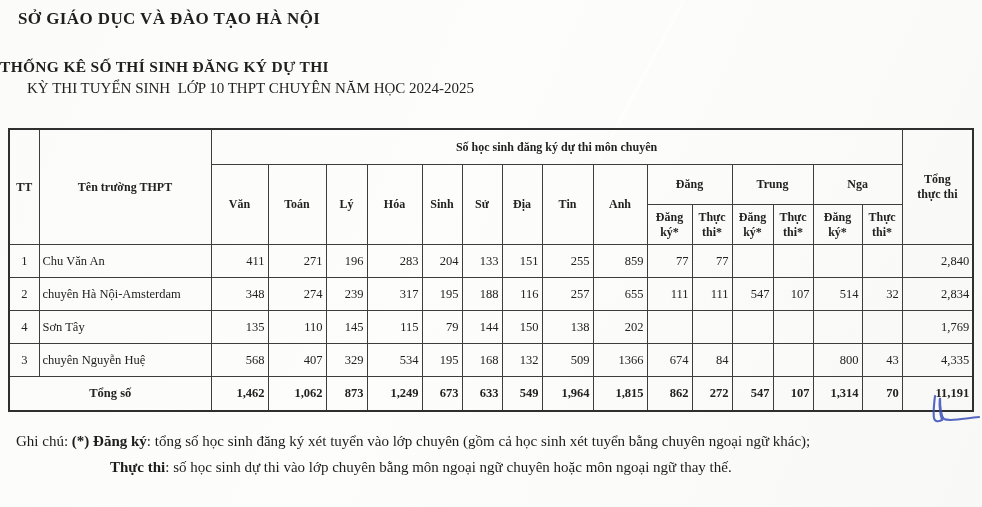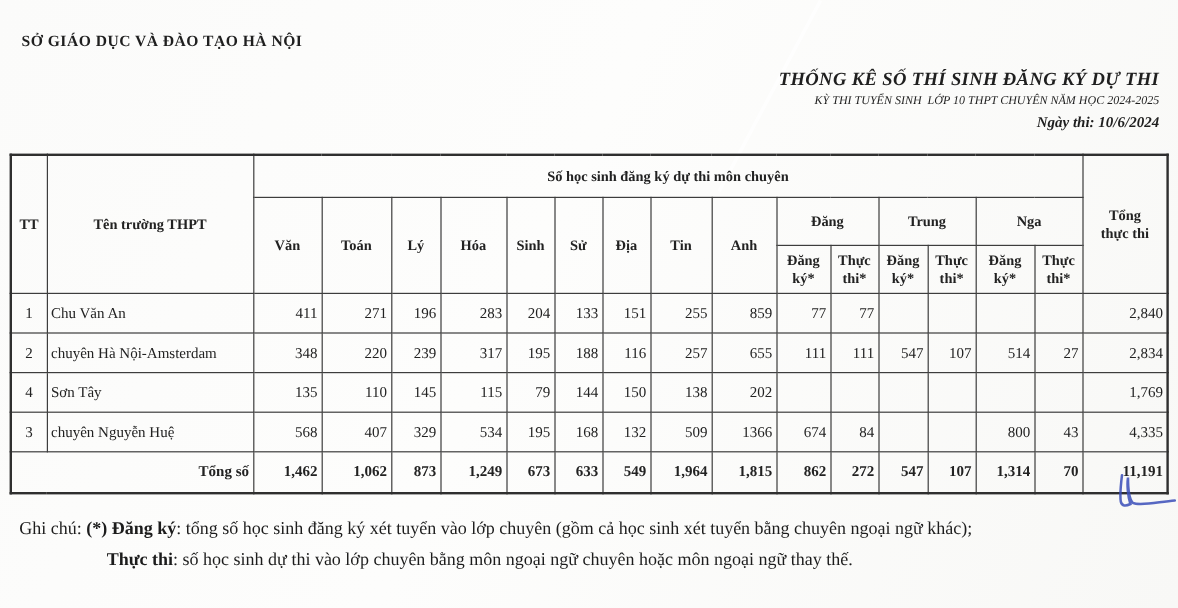--- a/index.html
+++ b/index.html
@@ -13,28 +13,28 @@
     margin:0 auto;
     background:linear-gradient(115deg,#fbfbfa 0%,#fdfdfc 45%,#f8f8f6 100%);
     color:#1f1f1f;
     overflow:hidden;
   }
   .scan-streak{
     position:absolute;top:-10px;left:640px;width:3px;height:180px;
     background:#ffffff;opacity:.7;transform:rotate(28deg);
   }
   .org{
-    position:absolute;top:26px;left:18px;
-    font-weight:bold;font-size:13px;letter-spacing:.4px;
+    position:absolute;top:9px;left:18px;
+    font-weight:bold;font-size:17px;letter-spacing:.4px;
   }
   .titleblock{
-    position:absolute;top:56px;left:0;right:16px;text-align:right;line-height:1.45;font-style:italic;
+    position:absolute;top:56px;left:0;right:0;text-align:left;line-height:1.45;
   }
   .title{font-weight:bold;font-size:15.5px;letter-spacing:.3px;}
-  .subtitle{font-size:10px;white-space:pre-wrap;}
+  .subtitle{font-size:15px;white-space:pre-wrap;padding-left:27px;}
   .date{font-weight:bold;font-size:12.5px;}
   table.stats{
     position:absolute;top:128px;left:8px;
     width:964px;border-collapse:collapse;table-layout:fixed;
     font-size:12.5px;color:#222;
     background:transparent;
   }
   table.stats th,table.stats td{
     border:1px solid #3d3d3d;
     padding:1px 3px;
@@ -42,41 +42,40 @@
   }
   table.stats{border:2px solid #2f2f2f;}
   table.stats th{font-weight:bold;text-align:center;vertical-align:middle;font-size:12px;line-height:1.25;}
   .group-h{height:32px;font-size:12.5px;margin-top:36px;}
   .lang-h{height:40px;}
   .sub-h{height:40px;}
   td.tt{ text-align:center;height:30px;}
   td.school{text-align:left;padding-left:6px;}
   td.num{text-align:right;padding-right:7px;}
   td.grand{font-weight:normal;text-align:right;padding-right:7px;}
-  tr.total-row td{font-weight:bold;height:31px;text-align:right;}
+  tr.total-row td{font-weight:bold;height:31px;}
   td.total-label{text-align:center;font-weight:bold;}
   th.total-col{white-space:pre-line;}
   .footnote{
     position:absolute;top:428px;left:16px;font-size:15px;line-height:1.75;color:#1c1c1c;
   }
-  .footnote .l2{margin-left:73px;}
+  .footnote .l2{margin-left:94px;}
   .penmark{position:absolute;top:394px;left:928px;}
 </style>
 </head>
 <body>
 
 <div class="page">
   <div class="scan-streak"></div>
 
   <div class="org">SỞ GIÁO DỤC VÀ ĐÀO TẠO HÀ NỘI</div>
 
   <div class="titleblock">
     <div class="title">THỐNG KÊ SỐ THÍ SINH ĐĂNG KÝ DỰ THI</div>
     <div class="subtitle">KỲ THI TUYỂN SINH  LỚP 10 THPT CHUYÊN NĂM HỌC 2024-2025</div>
-    <div class="date">Ngày thi: 10/6/2024</div>
   </div>
 
   <table class="stats">
     <colgroup>
       <col style="width:30px">
         <col style="width:172px">
       <col style="width:57px">
         <col style="width:58px">
         <col style="width:41px">
         <col style="width:55px">
@@ -142,34 +141,34 @@
         <td class="num"></td>
         <td class="num"></td>
         <td class="num"></td>
         <td class="num"></td>
         <td class="grand">2,840</td>
       </tr>
       <tr>
         <td class="tt">2</td>
         <td class="school">chuyên Hà Nội-Amsterdam</td>
         <td class="num">348</td>
-        <td class="num">220</td>
+        <td class="num">274</td>
         <td class="num">239</td>
         <td class="num">317</td>
         <td class="num">195</td>
         <td class="num">188</td>
         <td class="num">116</td>
         <td class="num">257</td>
         <td class="num">655</td>
         <td class="num">111</td>
         <td class="num">111</td>
         <td class="num">547</td>
         <td class="num">107</td>
         <td class="num">514</td>
-        <td class="num">27</td>
+        <td class="num">32</td>
         <td class="grand">2,834</td>
       </tr>
       <tr>
         <td class="tt">4</td>
         <td class="school">Sơn Tây</td>
         <td class="num">135</td>
         <td class="num">110</td>
         <td class="num">145</td>
         <td class="num">115</td>
         <td class="num">79</td>

